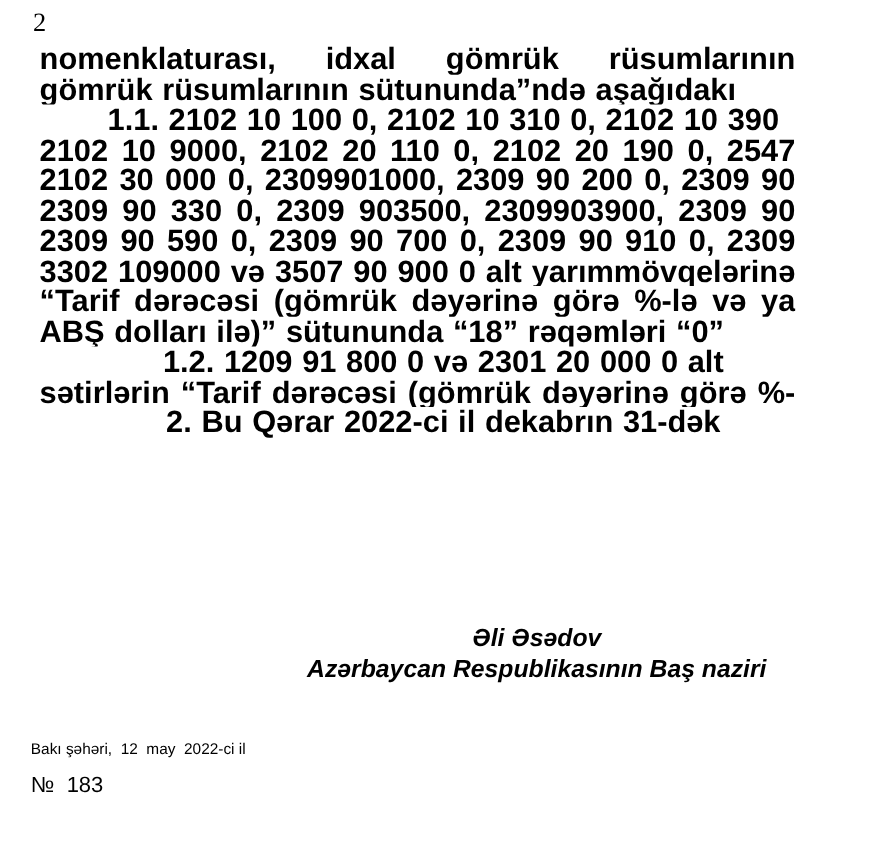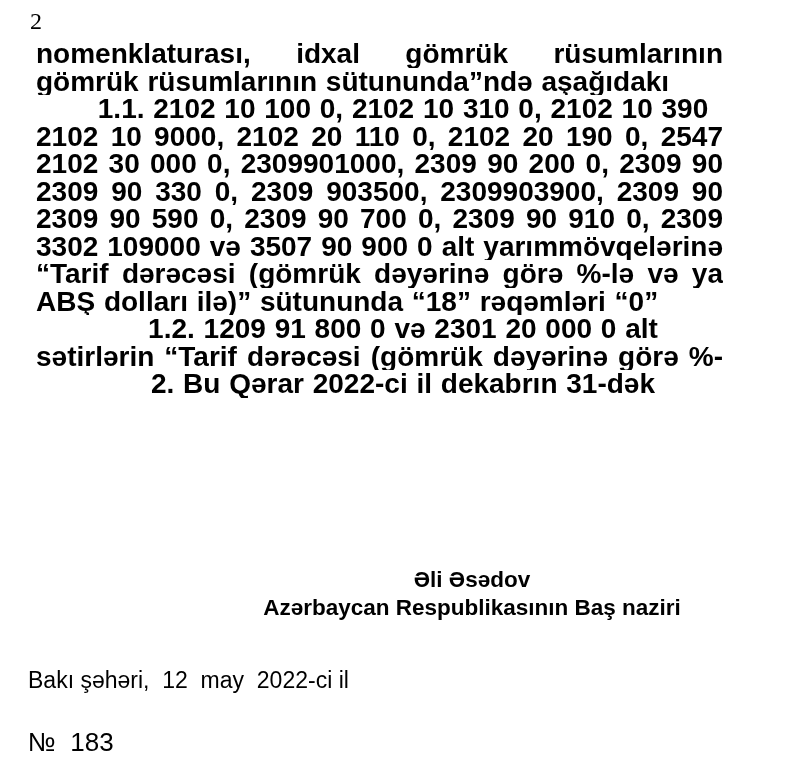--- a/index.html
+++ b/index.html
@@ -46,45 +46,46 @@
   .line.left {
     text-align: left;
     text-align-last: left;
   }
   .line.indent {
     text-indent: 47px;
     text-align: center;
   }
   .signature {
     position: absolute;
-    left: 20px;
+    left: 36px;
     top: 566px;
     width: 687px;
+    font-style: italic;
   }
   .sig-inner {
     margin-left: auto;
     width: 470px;
     text-align: center;
     font-weight: bold;
     font-size: 22.5px;
     line-height: 28px;
   }
   .place-date {
     position: absolute;
     left: 28px;
     top: 666px;
-    font-size: 23px;
+    font-size: 14px;
     line-height: 28px;
     white-space: pre;
   }
   .doc-number {
     position: absolute;
     left: 28px;
-    top: 728px;
-    font-size: 26px;
+    top: 700px;
+    font-size: 20px;
     line-height: 28px;
     white-space: pre;
   }
 </style>
 </head>
 <body>
 
 <div class="page">
 
   <div class="page-number">2</div>

